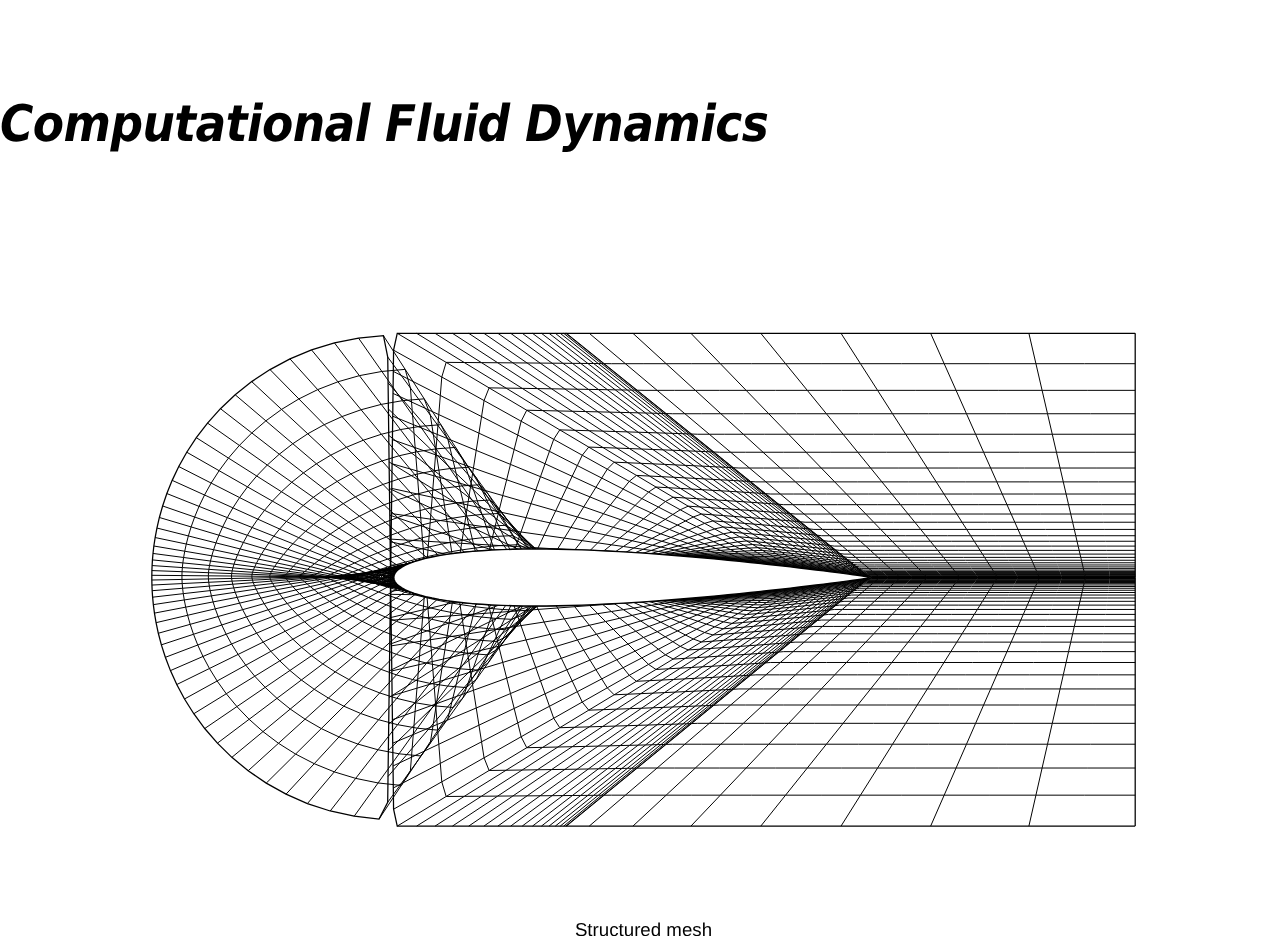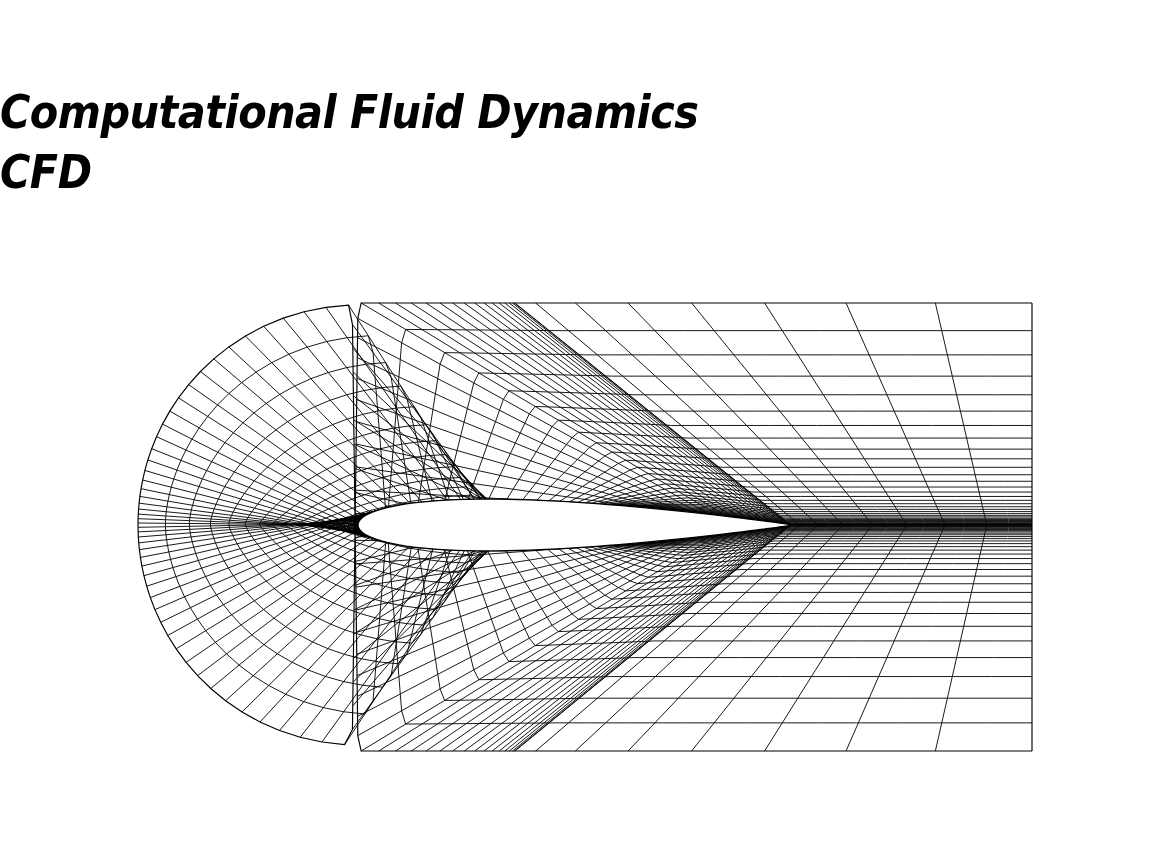--- a/index.html
+++ b/index.html
@@ -91,21 +91,20 @@
     white-space: nowrap;
   }
 </style>
 </head>
 <body>
 
 <div id="slide">
 
   <div id="title-block">
     <div class="title-line">Computational Fluid Dynamics</div>
-    <div class="title-line">CFD</div>
   </div>
 
   <div id="mesh-figure">
     <svg id="mesh-svg" viewBox="0 0 1170 851" xmlns="http://www.w3.org/2000/svg">
       <g id="grid-radial">
           <path d="M1032.00 525.00L1032.00 525.42L1032.00 525.91L1032.00 526.46L1032.00 527.09L1032.00 527.81L1032.00 528.63L1032.00 529.56L1032.00 530.62L1032.00 531.83L1032.00 533.21L1032.00 534.79L1032.00 536.58L1032.00 538.63L1032.00 540.96L1032.00 543.62L1032.00 546.66L1032.00 550.11L1032.00 554.05L1032.00 558.54L1032.00 563.67L1032.00 569.50L1032.00 576.16L1032.00 583.75L1032.00 592.40L1032.00 602.26L1032.00 613.50L1032.00 626.31L1032.00 640.92L1032.00 657.57L1032.00 676.56L1032.00 698.20L1032.00 722.87L1032.00 751.00" class="mesh-line-bold"></path>
           <path d="M986.76 525.00L986.66 525.42L986.55 525.91L986.42 526.46L986.28 527.09L986.12 527.81L985.93 528.63L985.72 529.56L985.48 530.62L985.20 531.83L984.89 533.21L984.53 534.79L984.12 536.58L983.66 538.63L983.13 540.96L982.52 543.62L981.83 546.66L981.05 550.11L980.15 554.05L979.13 558.54L977.96 563.67L976.64 569.50L975.12 576.16L973.40 583.75L971.43 592.40L969.19 602.26L966.63 613.50L963.72 626.31L960.40 640.92L956.61 657.57L952.29 676.56L947.37 698.20L941.76 722.87L935.36 751.00" class="mesh-line"></path>
           <path d="M944.94 525.00L944.75 525.42L944.54 525.91L944.30 526.46L944.02 527.09L943.71 527.81L943.35 528.63L942.94 529.56L942.48 530.62L941.95 531.83L941.34 533.21L940.66 534.79L939.87 536.58L938.97 538.63L937.95 540.96L936.79 543.62L935.46 546.66L933.95 550.11L932.23 554.05L930.26 558.54L928.02 563.67L925.46 569.50L922.55 576.16L919.23 583.75L915.45 592.40L911.13 602.26L906.21 613.50L900.61 626.31L894.21 640.92L886.93 657.57L878.62 676.56L869.15 698.20L858.35 722.87L846.04 751.00" class="mesh-line"></path>
           <path d="M906.80 525.00L906.53 525.42L906.22 525.91L905.88 526.46L905.48 527.09L905.03 527.81L904.51 528.63L903.93 529.56L903.26 530.62L902.50 531.83L901.63 533.21L900.64 534.79L899.51 536.58L898.22 538.63L896.75 540.96L895.08 543.62L893.17 546.66L890.99 550.11L888.51 554.05L885.69 558.54L882.46 563.67L878.79 569.50L874.60 576.16L869.83 583.75L864.38 592.40L858.18 602.26L851.11 613.50L843.04 626.31L833.85 640.92L823.37 657.57L811.42 676.56L797.80 698.20L782.27 722.87L764.57 751.00" class="mesh-line"></path>
           <path d="M872.65 525.00L872.31 525.42L871.92 525.91L871.48 526.46L870.97 527.09L870.40 527.81L869.74 528.63L868.99 529.56L868.14 530.62L867.17 531.83L866.07 533.21L864.80 534.79L863.37 536.58L861.73 538.63L859.86 540.96L857.73 543.62L855.30 546.66L852.53 550.11L849.38 554.05L845.78 558.54L841.68 563.67L837.00 569.50L831.67 576.16L825.59 583.75L818.66 592.40L810.77 602.26L801.76 613.50L791.50 626.31L779.80 640.92L766.46 657.57L751.26 676.56L733.92 698.20L714.16 722.87L691.63 751.00" class="mesh-line"></path>
@@ -275,14 +274,17 @@
           <path d="M1032.00 657.57L993.61 657.57L956.61 657.57L921.03 657.57L886.93 657.57L854.35 657.57L823.37 657.57L794.04 657.57L766.46 657.57L740.71 657.57L716.92 657.57L695.21 657.57L675.78 657.57L658.86 657.57L644.81 657.57L634.23 657.57L628.69 657.80L628.19 657.81L626.70 657.87L624.23 657.95L620.77 658.07L616.34 658.22L610.95 658.40L604.61 658.61L597.36 658.85L589.19 659.12L580.14 659.41L570.23 659.72L559.50 660.06L547.96 660.41L535.65 660.78L522.61 661.16L508.88 661.56L503.37 652.95L499.52 642.06L495.51 630.73L491.37 619.01L487.10 606.91L482.71 594.48L478.23 581.75L473.65 568.74L468.99 555.50L464.26 542.06L459.49 528.46L454.67 514.72L449.83 500.89L444.97 487.01L440.11 473.10L435.27 459.21L430.45 445.37L425.68 431.61L420.95 417.97L414.18 406.71L396.48 408.04L379.33 410.62L362.89 414.33L347.29 419.04L332.65 424.61L319.03 430.85L306.51 437.63L295.10 444.77L284.81 452.12L275.62 459.54L267.49 466.88L260.38 474.04L254.22 480.91L248.94 487.40L244.46 493.43L240.71 498.95L237.61 503.92L235.10 508.31L233.09 512.12L231.54 515.34L230.40 518.03L229.60 520.25L229.13 522.13L228.96 523.83L229.09 525.53L229.51 527.40L230.24 529.62L231.33 532.32L232.81 535.55L234.73 539.37L237.15 543.78L240.14 548.77L243.78 554.32L248.14 560.39L253.29 566.93L259.32 573.86L266.29 581.10L274.28 588.54L283.33 596.06L293.48 603.54L304.75 610.82L317.15 617.75L330.64 624.18L345.18 629.93L360.69 634.86L377.06 638.79L394.16 641.60L411.84 643.16L420.92 634.38L425.65 620.74L430.43 606.98L435.24 593.14L440.09 579.24L444.95 565.34L449.81 551.45L454.65 537.62L459.47 523.89L464.25 510.28L468.97 496.84L473.63 483.61L478.22 470.60L482.71 457.87L487.09 445.44L491.36 433.34L495.51 421.61L499.51 410.29L503.37 399.39L508.88 390.79L522.61 391.18L535.65 391.57L547.96 391.94L559.50 392.29L570.23 392.62L580.14 392.94L589.19 393.23L597.36 393.49L604.61 393.73L610.95 393.94L616.34 394.13L620.77 394.28L624.23 394.40L626.70 394.48L628.19 394.53L628.69 394.55L634.23 394.77L644.81 394.77L658.86 394.77L675.78 394.77L695.21 394.77L716.92 394.77L740.71 394.77L766.46 394.77L794.04 394.77L823.37 394.77L854.35 394.77L886.93 394.77L921.03 394.77L956.61 394.77L993.61 394.77L1032.00 394.77" class="mesh-line"></path>
           <path d="M1032.00 676.56L991.41 676.56L952.29 676.56L914.68 676.56L878.62 676.56L844.18 676.56L811.42 676.56L780.42 676.56L751.26 676.56L724.03 676.56L698.87 676.56L675.93 676.56L655.38 676.56L637.49 676.56L622.64 676.56L611.45 676.56L605.59 676.74L605.06 676.75L603.49 676.79L600.87 676.86L597.21 676.95L592.52 677.07L586.82 677.22L580.12 677.39L572.44 677.58L563.80 677.79L554.23 678.02L543.75 678.27L532.40 678.54L520.19 678.82L507.18 679.11L493.38 679.42L478.85 679.73L473.79 669.76L470.67 657.16L467.43 644.06L464.07 630.51L460.61 616.54L457.06 602.18L453.42 587.48L449.72 572.47L445.94 557.20L442.12 541.70L438.25 526.02L434.35 510.20L430.42 494.27L426.49 478.29L422.56 462.30L418.64 446.33L414.73 430.43L410.87 414.63L407.04 398.99L400.85 386.09L382.14 387.58L364.04 390.52L346.70 394.78L330.29 400.19L314.93 406.60L300.70 413.79L287.67 421.63L275.86 429.89L265.27 438.40L255.88 447.01L247.64 455.55L240.49 463.90L234.36 471.93L229.17 479.53L224.83 486.63L221.24 493.16L218.31 499.06L215.99 504.32L214.15 508.92L212.76 512.86L211.74 516.20L211.04 519.01L210.63 521.43L210.48 523.66L210.58 525.89L210.94 528.31L211.57 531.12L212.51 534.47L213.83 538.42L215.57 543.03L217.79 548.31L220.59 554.24L224.06 560.80L228.26 567.95L233.30 575.61L239.29 583.70L246.26 592.14L254.34 600.79L263.57 609.52L274.00 618.18L285.65 626.61L298.55 634.60L312.64 642.01L327.88 648.63L344.18 654.29L361.44 658.80L379.49 662.01L398.17 663.77L407.01 653.69L410.83 638.05L414.71 622.26L418.61 606.35L422.53 590.39L426.47 574.39L430.40 558.41L434.33 542.49L438.23 526.66L442.10 510.98L445.93 495.48L449.70 480.21L453.41 465.20L457.05 450.50L460.60 436.14L464.06 422.17L467.42 408.62L470.67 395.53L473.79 382.93L478.85 372.95L493.38 373.26L507.18 373.57L520.19 373.86L532.40 374.15L543.75 374.41L554.23 374.66L563.80 374.89L572.44 375.11L580.12 375.30L586.82 375.46L592.52 375.61L597.21 375.73L600.87 375.82L603.49 375.89L605.06 375.93L605.59 375.95L611.45 376.13L622.64 376.13L637.49 376.13L655.38 376.13L675.93 376.13L698.87 376.13L724.03 376.13L751.26 376.13L780.42 376.13L811.42 376.13L844.18 376.13L878.62 376.13L914.68 376.13L952.29 376.13L991.41 376.13L1032.00 376.13" class="mesh-line"></path>
           <path d="M1032.00 698.20L988.91 698.20L947.37 698.20L907.43 698.20L869.15 698.20L832.58 698.20L797.80 698.20L764.88 698.20L733.92 698.20L705.02 698.20L678.31 698.20L653.94 698.20L632.12 698.20L613.13 698.20L597.36 698.20L585.49 698.20L579.26 698.33L578.70 698.34L577.02 698.37L574.24 698.41L570.35 698.48L565.37 698.57L559.32 698.67L552.20 698.79L544.04 698.92L534.86 699.07L524.70 699.24L513.57 699.42L501.50 699.60L488.54 699.80L474.71 700.01L460.06 700.23L444.63 700.45L440.07 688.91L437.78 674.37L435.41 659.26L432.95 643.63L430.42 627.52L427.81 610.96L425.15 594.02L422.44 576.73L419.67 559.14L416.87 541.29L414.04 523.24L411.18 505.04L408.31 486.73L405.43 468.36L402.55 449.98L399.67 431.64L396.82 413.39L393.98 395.28L391.18 377.36L385.66 362.58L365.80 364.26L346.60 367.62L328.24 372.49L310.91 378.70L294.73 386.07L279.80 394.35L266.19 403.38L253.92 412.92L242.99 422.76L233.37 432.73L225.00 442.63L217.82 452.33L211.73 461.68L206.64 470.56L202.45 478.88L199.04 486.55L196.32 493.53L194.20 499.77L192.55 505.27L191.35 510.03L190.48 514.11L189.89 517.59L189.54 520.64L189.42 523.47L189.49 526.30L189.77 529.34L190.27 532.83L191.06 536.91L192.19 541.69L193.72 547.20L195.72 553.47L198.30 560.47L201.57 568.19L205.60 576.55L210.52 585.50L216.44 594.93L223.43 604.73L231.62 614.76L241.06 624.86L251.80 634.87L263.89 644.60L277.34 653.82L292.11 662.34L308.16 669.95L325.37 676.45L343.63 681.61L362.77 685.27L382.60 687.26L391.14 675.71L393.95 657.78L396.78 639.67L399.64 621.42L402.52 603.09L405.40 584.71L408.28 566.34L411.16 548.03L414.02 529.82L416.85 511.77L419.66 493.93L422.42 476.34L425.14 459.05L427.80 442.10L430.41 425.55L432.94 409.44L435.40 393.80L437.78 378.70L440.07 364.15L444.63 352.61L460.06 352.84L474.71 353.05L488.54 353.26L501.50 353.46L513.57 353.65L524.70 353.83L534.86 353.99L544.04 354.14L552.20 354.28L559.32 354.40L565.37 354.50L570.35 354.58L574.24 354.65L577.02 354.70L578.70 354.73L579.26 354.74L585.49 354.87L597.36 354.87L613.13 354.87L632.12 354.87L653.94 354.87L678.31 354.87L705.02 354.87L733.92 354.87L764.88 354.87L797.80 354.87L832.58 354.87L869.15 354.87L907.43 354.87L947.37 354.87L988.91 354.87L1032.00 354.87" class="mesh-line"></path>
           <path d="M1032.00 722.87L986.05 722.87L941.76 722.87L899.17 722.87L858.35 722.87L819.36 722.87L782.27 722.87L747.18 722.87L714.16 722.87L683.34 722.87L654.86 722.87L628.88 722.87L605.61 722.87L585.36 722.87L568.54 722.87L555.88 722.87L549.23 722.94L548.64 722.95L546.85 722.96L543.88 722.99L539.74 723.02L534.42 723.07L527.96 723.12L520.37 723.19L511.66 723.26L501.87 723.34L491.03 723.43L479.15 723.52L466.28 723.62L452.45 723.73L437.70 723.84L422.07 723.95L405.61 724.07L401.63 710.75L400.29 693.99L398.91 676.59L397.47 658.58L395.99 640.03L394.48 620.98L392.92 601.47L391.34 581.58L389.72 561.34L388.09 540.82L386.44 520.08L384.77 499.16L383.09 478.12L381.41 457.03L379.73 435.94L378.06 414.90L376.39 393.98L374.74 373.23L373.10 352.70L368.33 335.77L347.17 337.68L326.72 341.50L307.20 347.08L288.82 354.20L271.71 362.66L255.98 372.19L241.71 382.58L228.92 393.57L217.60 404.93L207.71 416.44L199.20 427.91L191.97 439.15L185.93 450.00L180.96 460.34L176.94 470.04L173.74 479.02L171.24 487.21L169.36 494.58L167.94 501.11L166.93 506.81L166.23 511.73L165.77 515.98L165.50 519.73L165.40 523.25L165.44 526.77L165.63 530.52L166.00 534.78L166.61 539.70L167.52 545.41L168.81 551.96L170.56 559.35L172.89 567.58L175.93 576.61L179.77 586.37L184.55 596.78L190.40 607.72L197.41 619.08L205.71 630.68L215.38 642.36L226.49 653.90L239.08 665.11L253.17 675.72L268.72 685.52L285.67 694.26L303.92 701.71L323.33 707.61L343.71 711.78L364.84 714.04L373.06 700.80L374.70 680.28L376.35 659.52L378.02 638.60L379.70 617.56L381.38 596.47L383.06 575.38L384.74 554.34L386.41 533.43L388.07 512.68L389.70 492.16L391.32 471.92L392.91 452.03L394.46 432.53L395.98 413.47L397.46 394.92L398.90 376.91L400.29 359.51L401.62 342.75L405.61 329.43L422.07 329.55L437.70 329.66L452.45 329.77L466.28 329.88L479.15 329.98L491.03 330.08L501.87 330.16L511.66 330.24L520.37 330.32L527.96 330.38L534.42 330.43L539.74 330.48L543.88 330.52L546.85 330.54L548.64 330.56L549.23 330.56L555.88 330.63L568.54 330.63L585.36 330.63L605.61 330.63L628.88 330.63L654.86 330.63L683.34 330.63L714.16 330.63L747.18 330.63L782.27 330.63L819.36 330.63L858.35 330.63L899.17 330.63L941.76 330.63L986.05 330.63L1032.00 330.63" class="mesh-line"></path>
           <path d="M1032.00 751.00L982.79 751.00L935.36 751.00L889.76 751.00L846.04 751.00L804.29 751.00L764.57 751.00L726.99 751.00L691.63 751.00L658.63 751.00L628.12 751.00L600.30 751.00L575.39 751.00L553.70 751.00L535.69 751.00L522.14 751.00L515.01 751.00L514.37 751.00L512.46 751.00L509.28 751.00L504.83 751.00L499.14 751.00L492.22 751.00L484.08 751.00L474.75 751.00L464.26 751.00L452.64 751.00L439.92 751.00L426.13 751.00L411.31 751.00L395.51 751.00L378.76 751.00L361.13 751.00L357.80 735.64L357.55 716.36L357.29 696.34L357.03 675.63L356.75 654.30L356.47 632.39L356.18 609.97L355.88 587.11L355.58 563.86L355.28 540.29L354.97 516.47L354.66 492.45L354.35 468.31L354.04 444.12L353.72 419.93L353.41 395.82L353.10 371.85L352.80 348.08L352.49 324.58L348.59 305.22L325.93 307.37L304.06 311.74L283.22 318.11L263.63 326.27L245.46 335.98L228.82 346.92L213.80 358.87L200.41 371.52L188.65 384.60L178.47 397.88L169.78 411.12L162.51 424.12L156.52 436.69L151.68 448.68L147.85 459.96L144.89 470.43L142.66 480.02L141.04 488.67L139.87 496.37L139.10 503.13L138.59 509.01L138.28 514.14L138.10 518.70L138.03 523.00L138.03 527.30L138.12 531.87L138.33 537.00L138.74 542.89L139.40 549.66L140.41 557.38L141.88 566.06L143.93 575.69L146.70 586.21L150.32 597.56L154.94 609.64L160.71 622.31L167.74 635.44L176.18 648.84L186.12 662.30L197.64 675.60L210.79 688.49L225.61 700.69L242.04 711.95L260.04 721.97L279.47 730.50L300.19 737.26L321.98 742.02L344.59 744.57L352.44 729.42L352.75 705.92L353.06 682.15L353.37 658.18L353.69 634.07L354.00 609.88L354.32 585.69L354.63 561.55L354.94 537.53L355.25 513.71L355.56 490.14L355.86 466.89L356.16 444.03L356.45 421.61L356.74 399.70L357.02 378.37L357.29 357.66L357.55 337.64L357.80 318.36L361.13 303.00L378.76 303.00L395.51 303.00L411.31 303.00L426.13 303.00L439.92 303.00L452.64 303.00L464.26 303.00L474.75 303.00L484.08 303.00L492.22 303.00L499.14 303.00L504.83 303.00L509.28 303.00L512.46 303.00L514.37 303.00L515.01 303.00L522.14 303.00L535.69 303.00L553.70 303.00L575.39 303.00L600.30 303.00L628.12 303.00L658.63 303.00L691.63 303.00L726.99 303.00L764.57 303.00L804.29 303.00L846.04 303.00L889.76 303.00L935.36 303.00L982.79 303.00L1032.00 303.00" class="mesh-line-bold"></path>
         </g>
       <path id="airfoil-path" class="airfoil-surface" d="M790.00 525.54L789.70 525.59L788.82 525.71L787.34 525.92L785.28 526.20L782.64 526.57L779.43 527.01L775.65 527.52L771.33 528.10L766.46 528.74L761.06 529.44L755.15 530.20L748.75 531.01L741.86 531.86L734.52 532.76L726.74 533.69L718.53 534.64L709.93 535.62L700.96 536.62L691.64 537.63L682.00 538.65L672.06 539.67L661.86 540.69L651.41 541.69L640.75 542.68L629.90 543.64L618.91 544.57L607.79 545.47L596.58 546.32L585.30 547.13L574.00 547.87L562.70 548.55L551.42 549.16L540.21 549.69L529.09 550.13L518.10 550.48L507.25 550.74L496.59 550.89L486.14 550.93L475.94 550.85L466.00 550.67L456.36 550.36L447.04 549.93L438.07 549.39L429.47 548.72L421.26 547.93L413.48 547.03L406.14 546.02L399.25 544.89L392.85 543.67L386.94 542.34L381.54 540.93L376.67 539.42L372.35 537.84L368.57 536.19L365.36 534.46L362.72 532.68L360.66 530.83L359.18 528.94L358.30 526.99L358.00 525.00L358.30 523.01L359.18 521.06L360.66 519.17L362.72 517.32L365.36 515.54L368.57 513.81L372.35 512.16L376.67 510.58L381.54 509.07L386.94 507.66L392.85 506.33L399.25 505.11L406.14 503.98L413.48 502.97L421.26 502.07L429.47 501.28L438.07 500.61L447.04 500.07L456.36 499.64L466.00 499.33L475.94 499.15L486.14 499.07L496.59 499.11L507.25 499.26L518.10 499.52L529.09 499.87L540.21 500.31L551.42 500.84L562.70 501.45L574.00 502.13L585.30 502.87L596.58 503.68L607.79 504.53L618.91 505.43L629.90 506.36L640.75 507.32L651.41 508.31L661.86 509.31L672.06 510.33L682.00 511.35L691.64 512.37L700.96 513.38L709.93 514.38L718.53 515.36L726.74 516.31L734.52 517.24L741.86 518.14L748.75 518.99L755.15 519.80L761.06 520.56L766.46 521.26L771.33 521.90L775.65 522.48L779.43 522.99L782.64 523.43L785.28 523.80L787.34 524.08L788.82 524.29L789.70 524.41L790.00 524.46Z"></path>
     </svg>
   </div>
 
+  <div id="footer-clip">
+    <div id="footer-text">Structured mesh</div>
+  </div>
 
 </div>
 
 </body></html>

